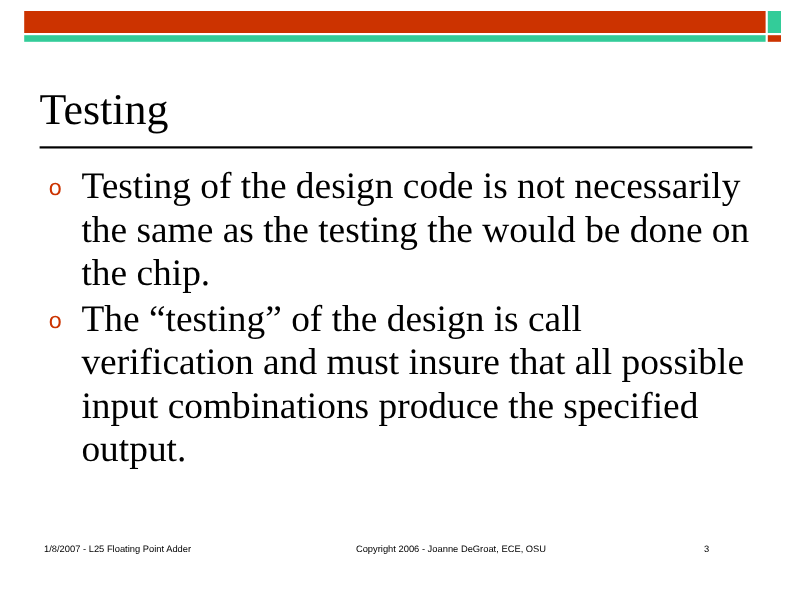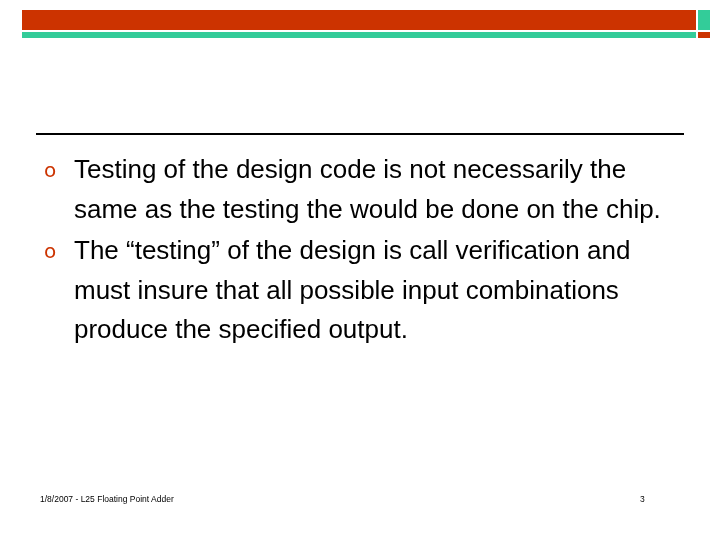--- a/index.html
+++ b/index.html
@@ -100,24 +100,24 @@
     font-size: 20px;
     line-height: 40px;
     color: #cc3300;
     font-family: "DejaVu Sans", sans-serif;
     text-align: left;
     padding-left: 8px;
     box-sizing: border-box;
   }
   .bullet-text {
     flex: 1 1 auto;
-    font-size: 26px;
+    font-size: 34px;
     line-height: 39.5px;
     color: #000000;
-    font-family: Liberation Sans, sans-serif;
+    font-family: Liberation Serif, serif;
   }
 
   
   .footer {
     position: absolute;
     left: 0;
     top: 494px;
     width: 720px;
     height: 32px;
     text-decoration: underline;
@@ -160,34 +160,36 @@
 
 <div class="slide">
 
   <div class="banner">
     <div class="banner-red"></div>
     <div class="banner-teal-square"></div>
     <div class="banner-green-bar"></div>
     <div class="banner-red-tick"></div>
   </div>
 
+  <div class="title">Testing</div>
   <div class="title-rule"></div>
 
   <div class="body">
 
     <div class="bullet">
       <div class="bullet-marker">o</div>
       <div class="bullet-text">Testing of the design code is not necessarily the same as the testing the would be done on the chip.</div>
     </div>
 
     <div class="bullet">
       <div class="bullet-marker">o</div>
       <div class="bullet-text">The “testing” of the design is call verification and must insure that all possible input combinations produce the specified output.</div>
     </div>
 
   </div>
 
   <div class="footer">
     <div class="footer-left">1/8/2007 - L25 Floating Point Adder</div>
+    <div class="footer-center">Copyright 2006 - Joanne DeGroat, ECE, OSU</div>
     <div class="footer-right">3</div>
   </div>
 
 </div>
 
 </body></html>

